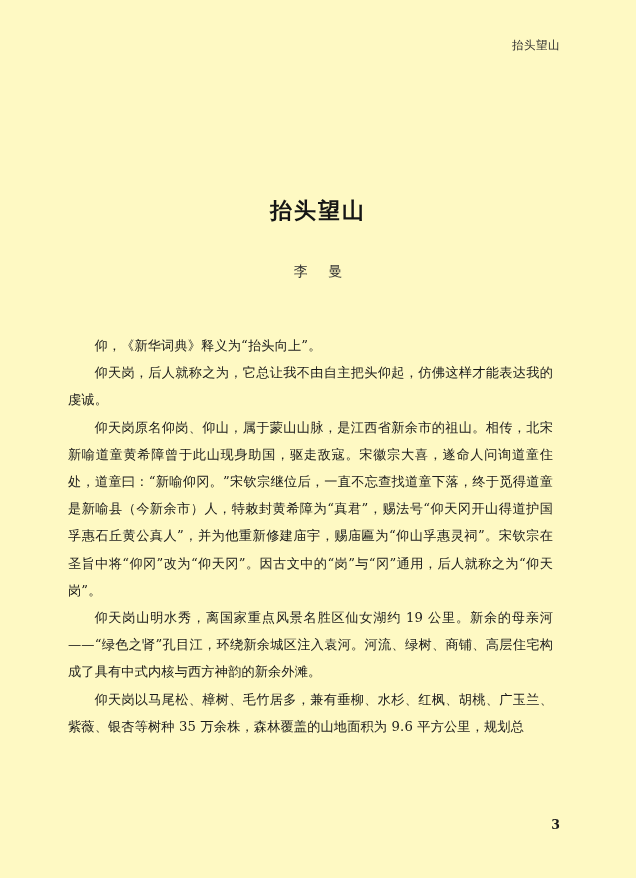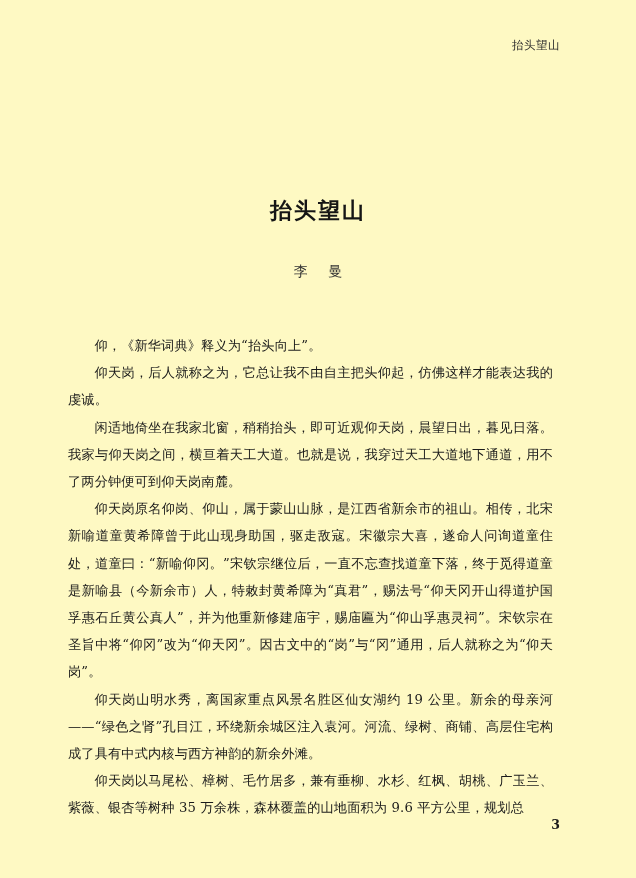--- a/index.html
+++ b/index.html
@@ -99,21 +99,20 @@
   <div class="running-header">抬头望山</div>
 
   <div class="title-block">
     <h1 class="doc-title">抬头望山</h1>
     <p class="doc-byline">李 曼</p>
   </div>
 
   <div class="body-text">
     <p class="para">仰，《新华词典》释义为“抬头向上”。</p>
     <p class="para">仰天岗，后人就称之为，它总让我不由自主把头仰起，仿佛这样才能表达我的虔诚。</p>
-    <p class="para">闲适地倚坐在我家北窗，稍稍抬头，即可近观仰天岗，晨望日出，暮见日落。我家与仰天岗之间，横亘着天工大道。也就是说，我穿过天工大道地下通道，用不了两分钟便可到仰天岗南麓。</p>
     <p class="para">仰天岗原名仰岗、仰山，属于蒙山山脉，是江西省新余市的祖山。相传，北宋新喻道童黄希障曾于此山现身助国，驱走敌寇。宋徽宗大喜，遂命人问询道童住处，道童曰：“新喻仰冈。”宋钦宗继位后，一直不忘查找道童下落，终于觅得道童是新喻县（今新余市）人，特敕封黄希障为“真君”，赐法号“仰天冈开山得道护国孚惠石丘黄公真人”，并为他重新修建庙宇，赐庙匾为“仰山孚惠灵祠”。宋钦宗在圣旨中将“仰冈”改为“仰天冈”。因古文中的“岗”与“冈”通用，后人就称之为“仰天岗”。</p>
     <p class="para">仰天岗山明水秀，离国家重点风景名胜区仙女湖约 19 公里。新余的母亲河——“绿色之肾”孔目江，环绕新余城区注入袁河。河流、绿树、商铺、高层住宅构成了具有中式内核与西方神韵的新余外滩。</p>
     <p class="para">仰天岗以马尾松、樟树、毛竹居多，兼有垂柳、水杉、红枫、胡桃、广玉兰、紫薇、银杏等树种 35 万余株，森林覆盖的山地面积为 9.6 平方公里，规划总</p>
   </div>
 
   <div class="page-number">3</div>
 
 </div>
 
 </body></html>

